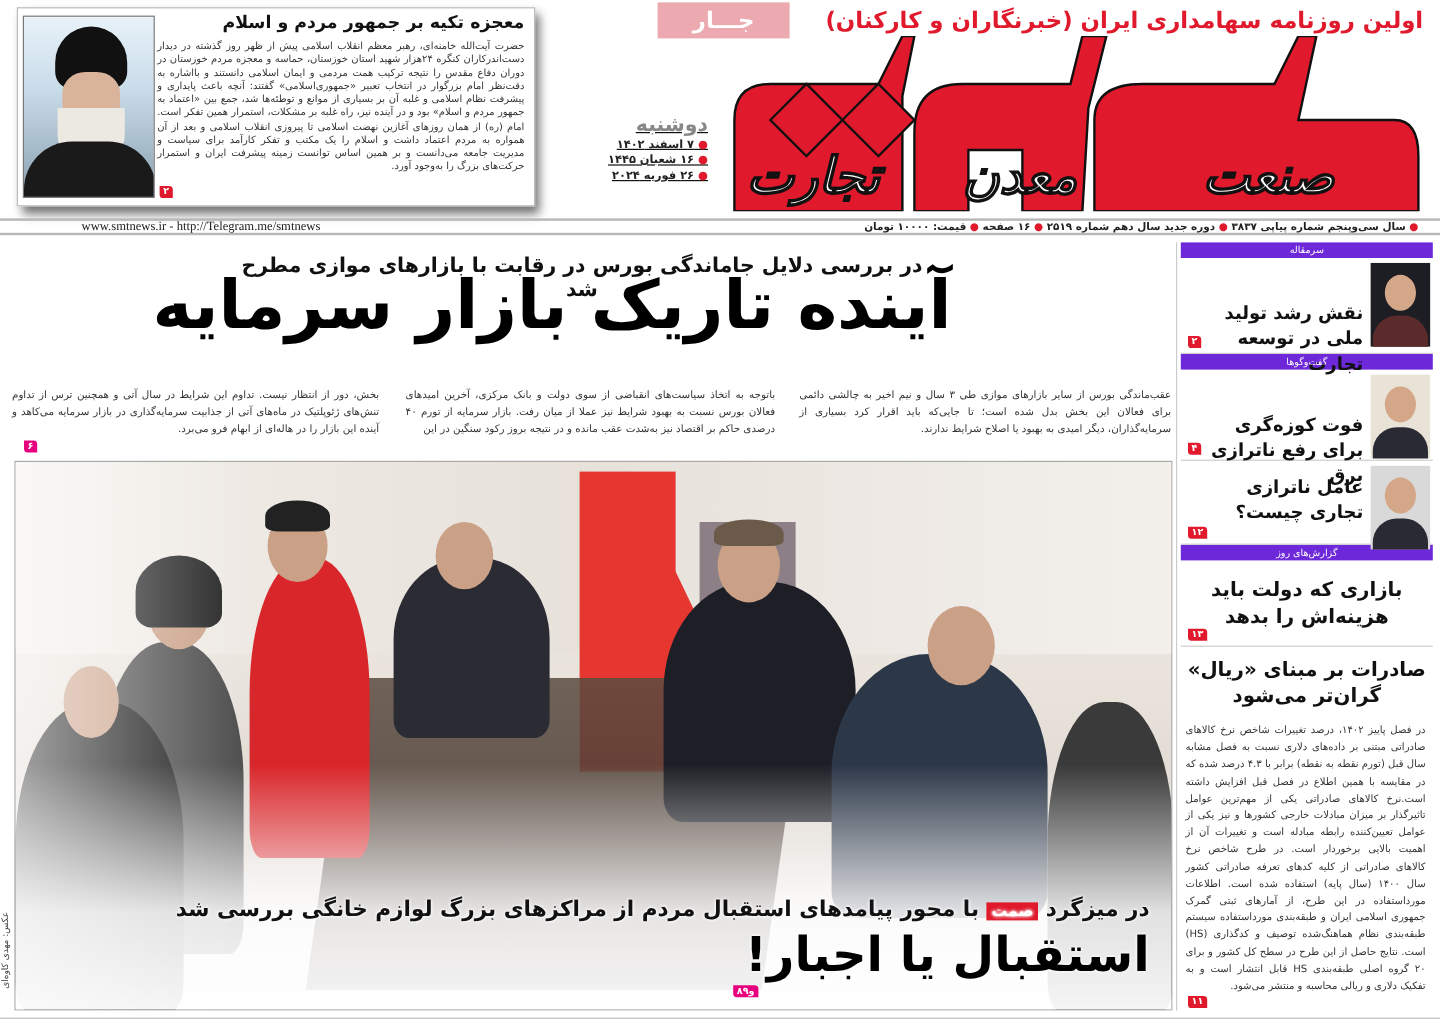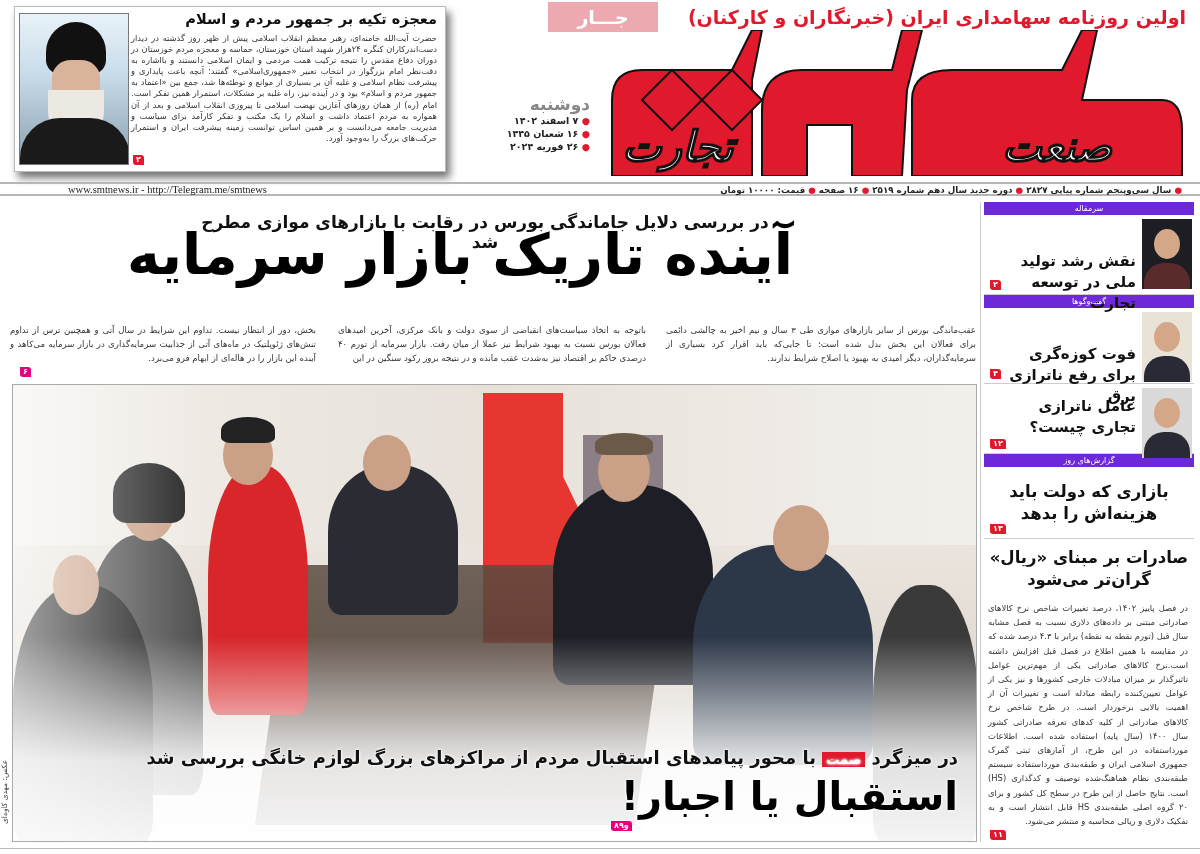--- a/index.html
+++ b/index.html
@@ -55,21 +55,21 @@
     text-align: center; line-height: 30px;
   }
   .logo {
     position: absolute; left: 602px; top: 30px; width: 582px; height: 146px;
   }
   .logo-sub {
     position: absolute; font-size: 42px; font-weight: bold; color: #fff;
     font-style: italic; -webkit-text-stroke: 1.5px #111;
   }
   .date-block {
-    position: absolute; left: 500px; top: 94px; width: 90px; text-align: right;
+    position: absolute; left: 500px; top: 94px; width: 90px; text-align: right; text-decoration: underline;
   }
   .weekday { font-size: 17px; color: #888; font-weight: bold; display: block; }
   .date-line { font-size: 9.5px; font-weight: bold; color: #222; display: block; line-height: 13px; }
   .date-line .dot { color: #e0192c; }
 
   .issue-bar {
     position: absolute; left: 0; top: 182px; width: 1200px; height: 14px;
     border-top: 2px solid #b7b7b7; border-bottom: 2px solid #b7b7b7;
   }
   .site-links {
@@ -186,20 +186,21 @@
   <div class="logo">
     <svg width="582" height="146" viewBox="0 0 582 146">
 
       <path d="M10 146 L10 70 Q10 40 40 40 L130 40 L150 0 L160 0 L150 50 Q150 146 150 146 Z" fill="#e0192c" stroke="#111" stroke-width="2"></path>
       <polygon points="40,70 70,40 100,70 70,100" fill="#e0192c" stroke="#111" stroke-width="2"></polygon>
       <polygon points="100,70 130,40 160,70 130,100" fill="#e0192c" stroke="#111" stroke-width="2"></polygon>
       <path d="M160 146 L160 80 Q160 40 200 40 L290 40 L300 0 L320 0 L305 60 Q300 146 300 146 L250 146 L250 95 L205 95 L205 146 Z" fill="#e0192c" stroke="#111" stroke-width="2"></path>
       <path d="M310 146 L310 70 Q310 40 350 40 L460 40 L480 0 L495 0 L480 70 L560 70 Q580 70 580 100 L580 146 Z" fill="#e0192c" stroke="#111" stroke-width="2"></path>
     </svg>
     <div class="logo-sub rtl" style="left:20px; top:92px;">تجارت</div>
+    <div class="logo-sub rtl" style="left:200px; top:92px;">معدن</div>
     <div class="logo-sub rtl" style="left:400px; top:92px;">صنعت</div>
   </div>
 
   <div class="date-block rtl">
     <span class="weekday">دوشنبه</span>
     <span class="date-line"><span class="dot">● </span><span>۷ اسفند ۱۴۰۲</span></span>
     <span class="date-line"><span class="dot">● </span><span>۱۶ شعبان ۱۴۴۵</span></span>
     <span class="date-line"><span class="dot">● </span><span>۲۶ فوریه ۲۰۲۴</span></span>
   </div>
 </div>

